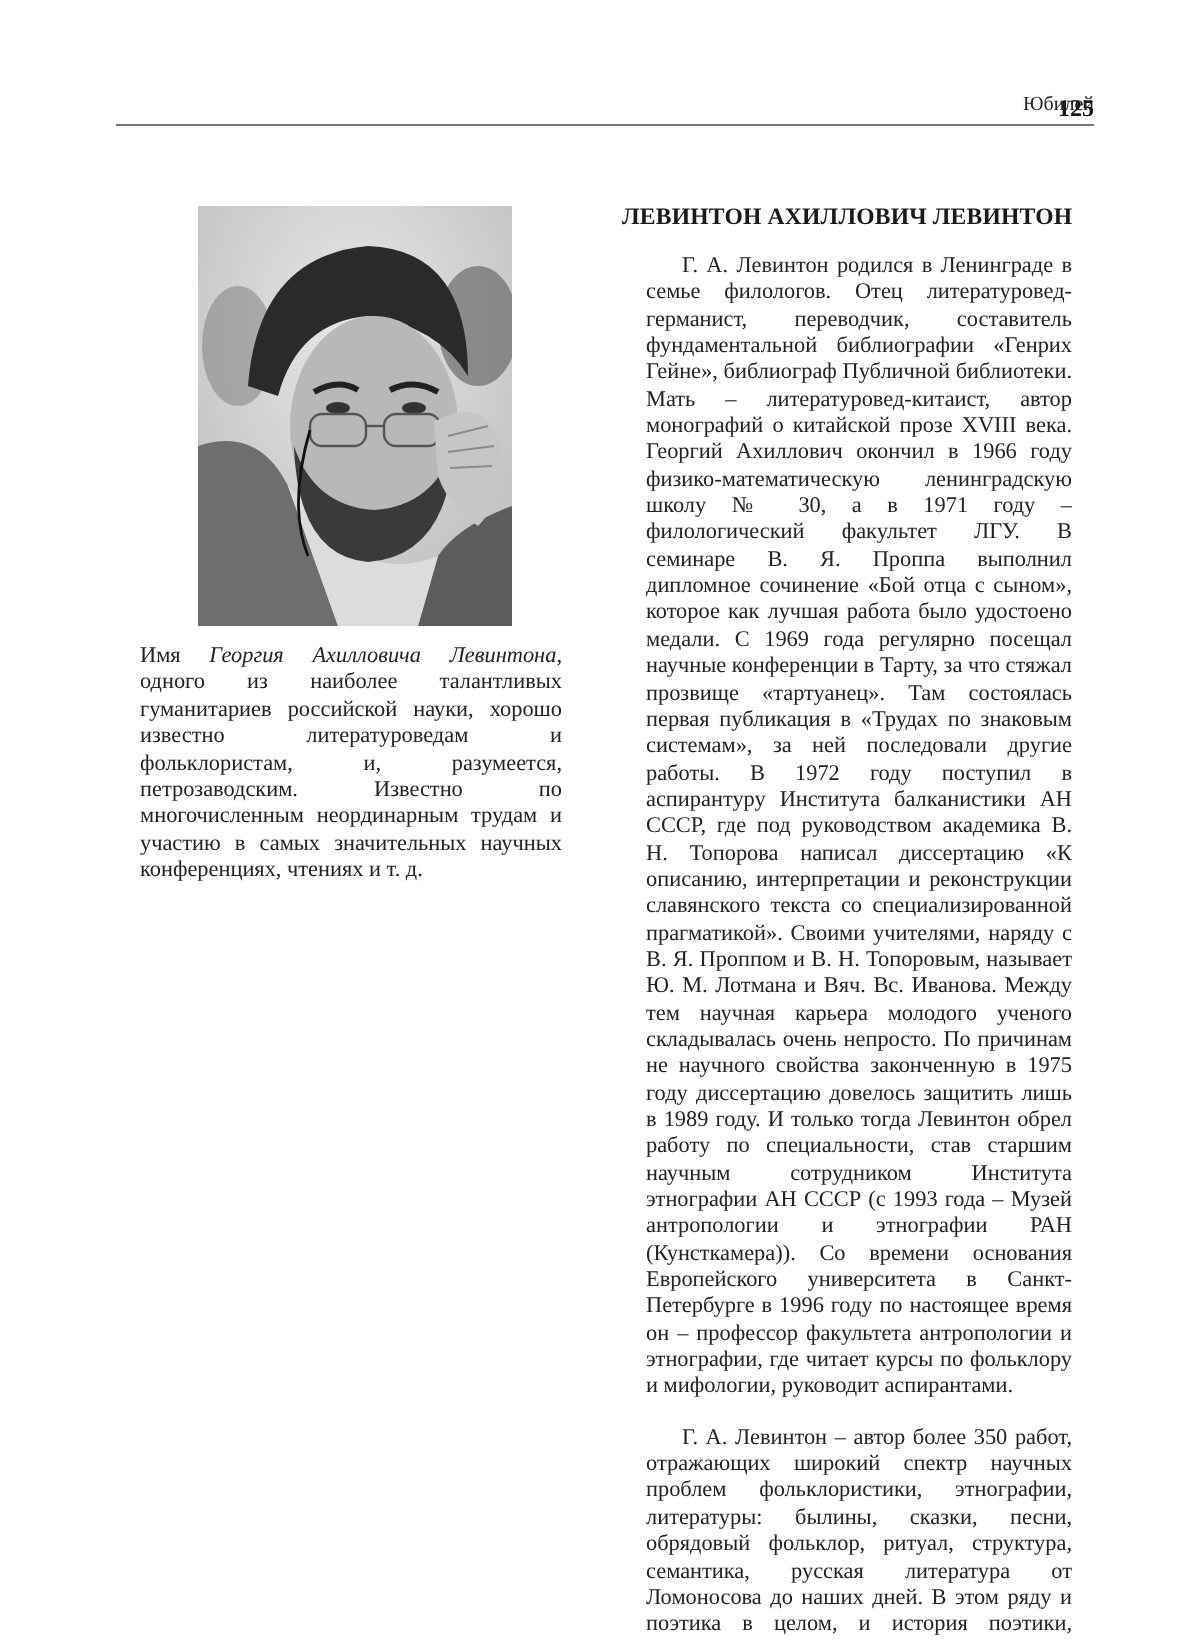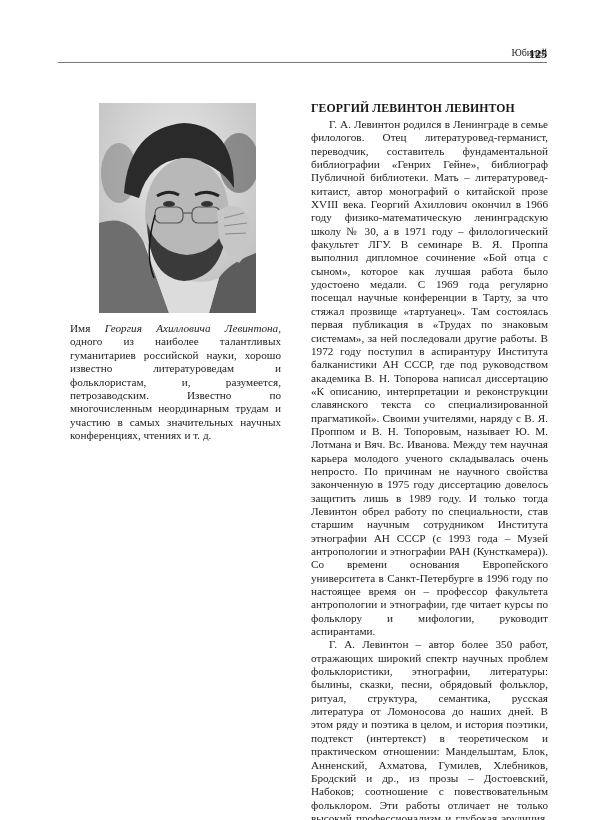--- a/index.html
+++ b/index.html
@@ -14,21 +14,21 @@
     .photo svg { display: block; width: 100%; height: 100%; }
 
     .caption { position: absolute; left: 70px; top: 322px; width: 211px; font-size: 11.2px; line-height: 13.4px;
                text-align: justify; text-align-last: left; hyphens: manual; color: #222; }
     .caption em { font-style: italic; }
 
     .article { position: absolute; left: 311px; top: 101px; width: 237px; }
     .article-title { font-size: 11.8px; font-weight: bold; margin: 0; line-height: 14px; letter-spacing: 0.1px; }
     .article-subtitle { font-size: 10.8px; font-weight: bold; margin: 11px 0 0 0; line-height: 14px; }
     .body-text { margin-top: 3px; font-size: 11.2px; line-height: 13.35px; text-align: justify; color: #222; }
-    .body-text p { margin: 0; text-indent: 18px; }
+    .body-text p { margin: 12px; text-indent: 18px; }
   </style>
 </head>
 <body>
 
 <div class="running-head">
   <span class="running-title">Юбилей</span>
   <span class="page-number">125</span>
 </div>
 <div class="head-rule"></div>
 
@@ -68,18 +68,18 @@
     <path d="M118 108 Q140 95 150 115 Q155 145 140 160 Q125 150 120 135 Z" fill="#c6c6c6"></path>
     <path d="M125 115 L145 110 M125 123 L148 120 M126 131 L147 130" stroke="#8a8a8a" stroke-width="1"></path>
   </svg>
 </div>
 
 <div class="caption">
   <span>Имя </span><em>Георгия Ахилловича Левинтона</em><span>, одного из наиболее талантливых гуманитариев российской науки, хорошо известно литературоведам и фольклористам, и, разумеется, петрозаводским. Известно по многочисленным неординарным трудам и участию в самых значительных научных конференциях, чтениях и т. д.</span>
 </div>
 
 <div class="article">
-  <h1 class="article-title">ГЕОРГИЙ ЛЕВИНТОН ЛЕВИНТОН</h1>
+  <h1 class="article-title">ЛЕВИНТОН АХИЛЛОВИЧ ЛЕВИНТОН</h1>
   <div class="body-text">
     <p>Г. А. Левинтон родился в Ленинграде в семье филологов. Отец литературовед-германист, переводчик, составитель фундаментальной библиографии «Генрих Гейне», библиограф Публичной библиотеки. Мать – литературовед-китаист, автор монографий о китайской прозе XVIII века. Георгий Ахиллович окончил в 1966 году физико-математическую ленинградскую школу № 30, а в 1971 году – филологический факультет ЛГУ. В семинаре В. Я. Проппа выполнил дипломное сочинение «Бой отца с сыном», которое как лучшая работа было удостоено медали. С 1969 года регулярно посещал научные конференции в Тарту, за что стяжал прозвище «тартуанец». Там состоялась первая публикация в «Трудах по знаковым системам», за ней последовали другие работы. В 1972 году поступил в аспирантуру Института балканистики АН СССР, где под руководством академика В. Н. Топорова написал диссертацию «К описанию, интерпретации и реконструкции славянского текста со специализированной прагматикой». Своими учителями, наряду с В. Я. Проппом и В. Н. Топоровым, называет Ю. М. Лотмана и Вяч. Вс. Иванова. Между тем научная карьера молодого ученого складывалась очень непросто. По причинам не научного свойства законченную в 1975 году диссертацию довелось защитить лишь в 1989 году. И только тогда Левинтон обрел работу по специальности, став старшим научным сотрудником Института этнографии АН СССР (с 1993 года – Музей антропологии и этнографии РАН (Кунсткамера)). Со времени основания Европейского университета в Санкт-Петербурге в 1996 году по настоящее время он – профессор факультета антропологии и этнографии, где читает курсы по фольклору и мифологии, руководит аспирантами.</p>
     <p>Г. А. Левинтон – автор более 350 работ, отражающих широкий спектр научных проблем фольклористики, этнографии, литературы: былины, сказки, песни, обрядовый фольклор, ритуал, структура, семантика, русская литература от Ломоносова до наших дней. В этом ряду и поэтика в целом, и история поэтики, подтекст (интертекст) в теоретическом и практическом отношении: Мандельштам, Блок, Анненский, Ахматова, Гумилев, Хлебников, Бродский и др., из прозы – Достоевский, Набоков; соотношение с повествовательным фольклором. Эти работы отличает не только высокий профессионализм и глубокая эрудиция, но нетривиальность идей и неожиданные ассоциации. Этими качествами в полной мере обладает статья «Отголоски детских игр (Мандельштам и Аделаида Герцык)» в петрозаводском научном сборнике [5: 60–74].</p>
   </div>
 </div>
 
 </body></html>

